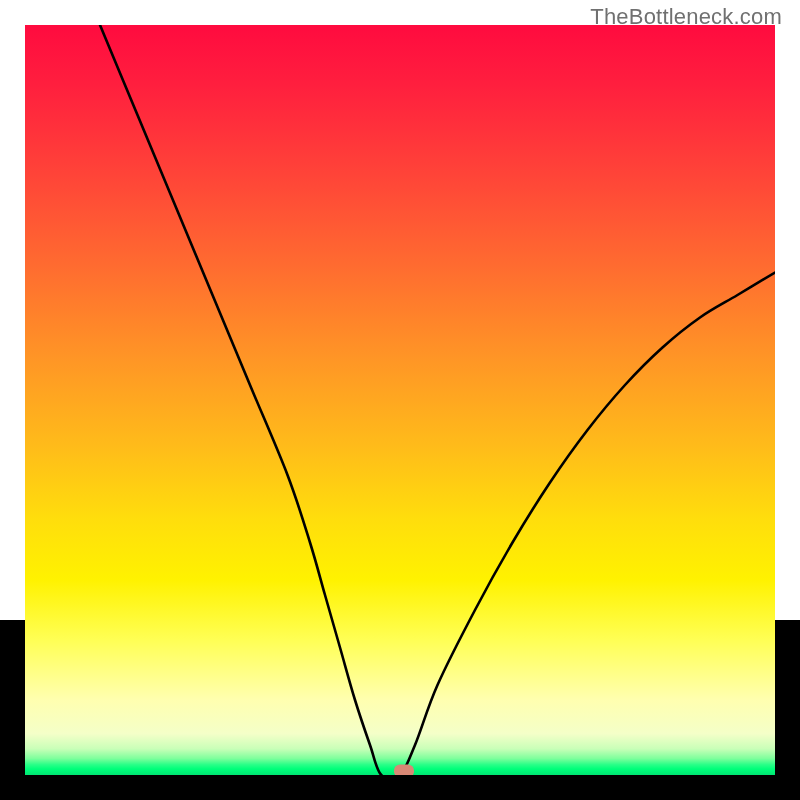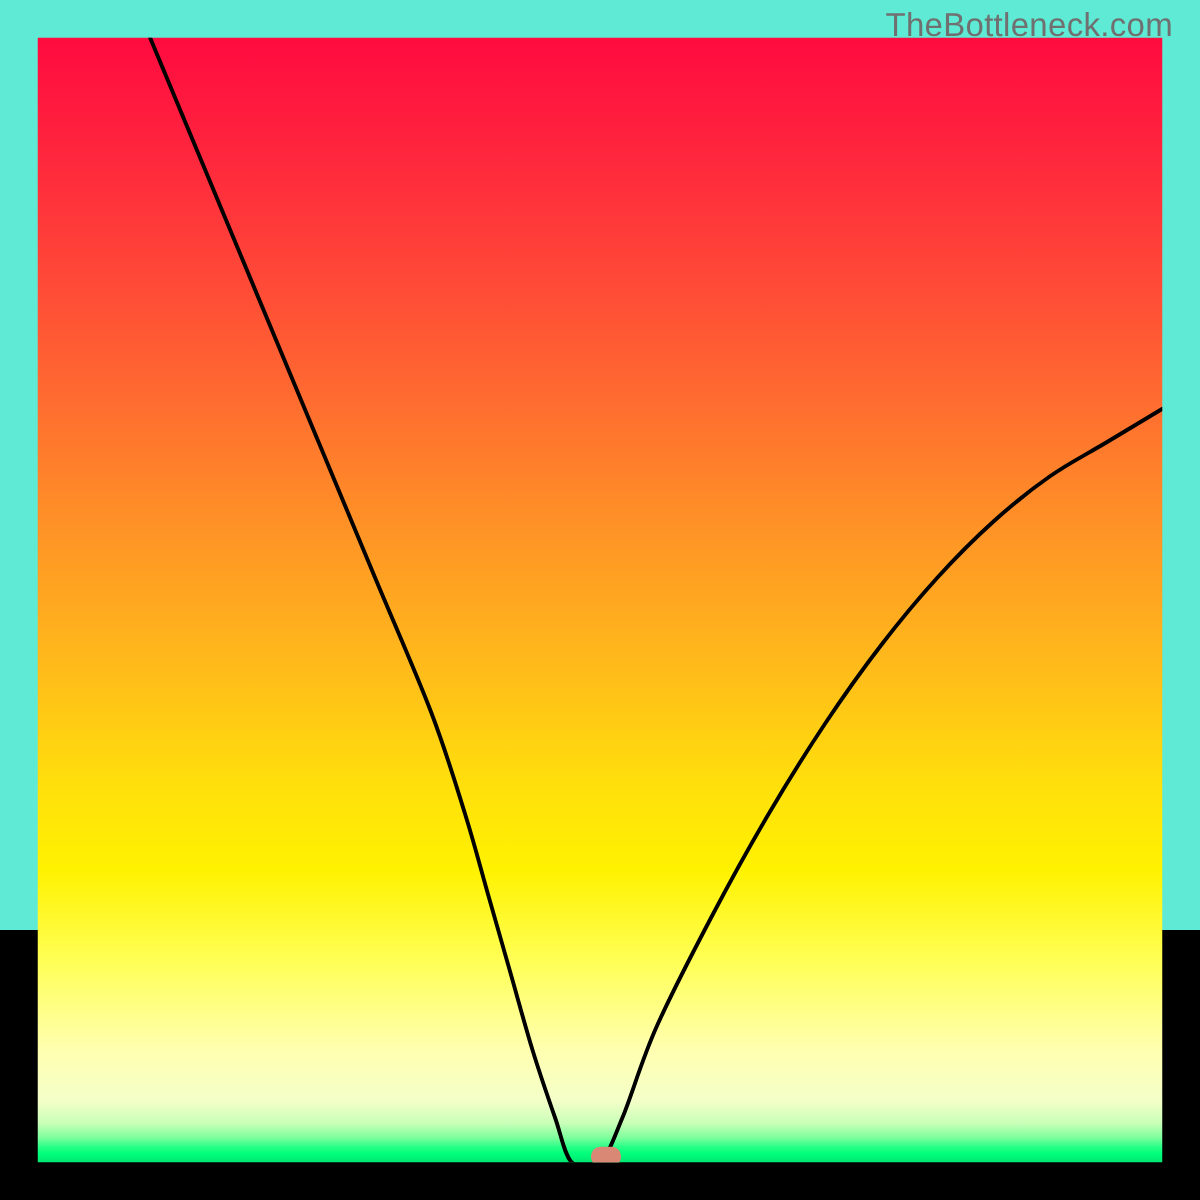--- a/index.html
+++ b/index.html
@@ -8,21 +8,21 @@
     width: 800px;
     height: 800px;
     background: #000;
     overflow: hidden;
     font-family: Arial, Helvetica, sans-serif;
   }
   .frame {
     position: relative;
     width: 800px;
     height: 620px;
-    background: #5eead4;
+    background: #ffffff;
   }
   .watermark {
     position: absolute;
     top: 4px;
     right: 18px;
     color: #707070;
     font-size: 22px;
     font-weight: 500;
     letter-spacing: 0.2px;
     z-index: 20;

